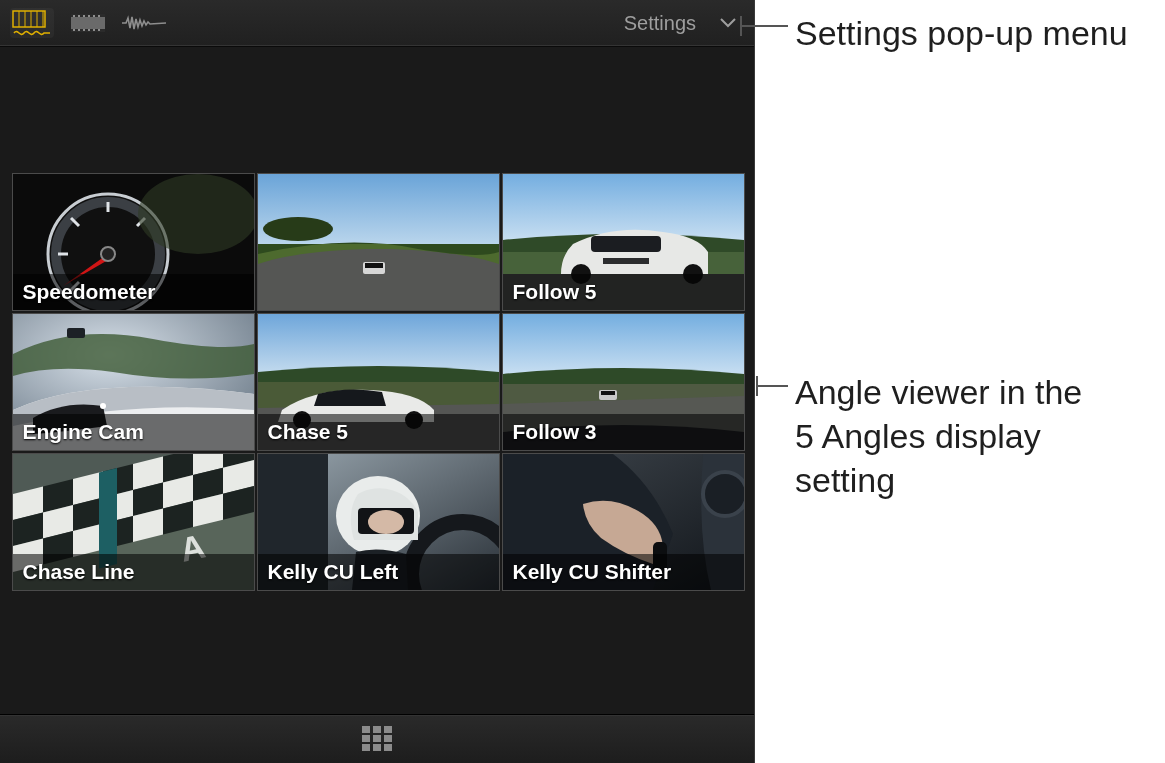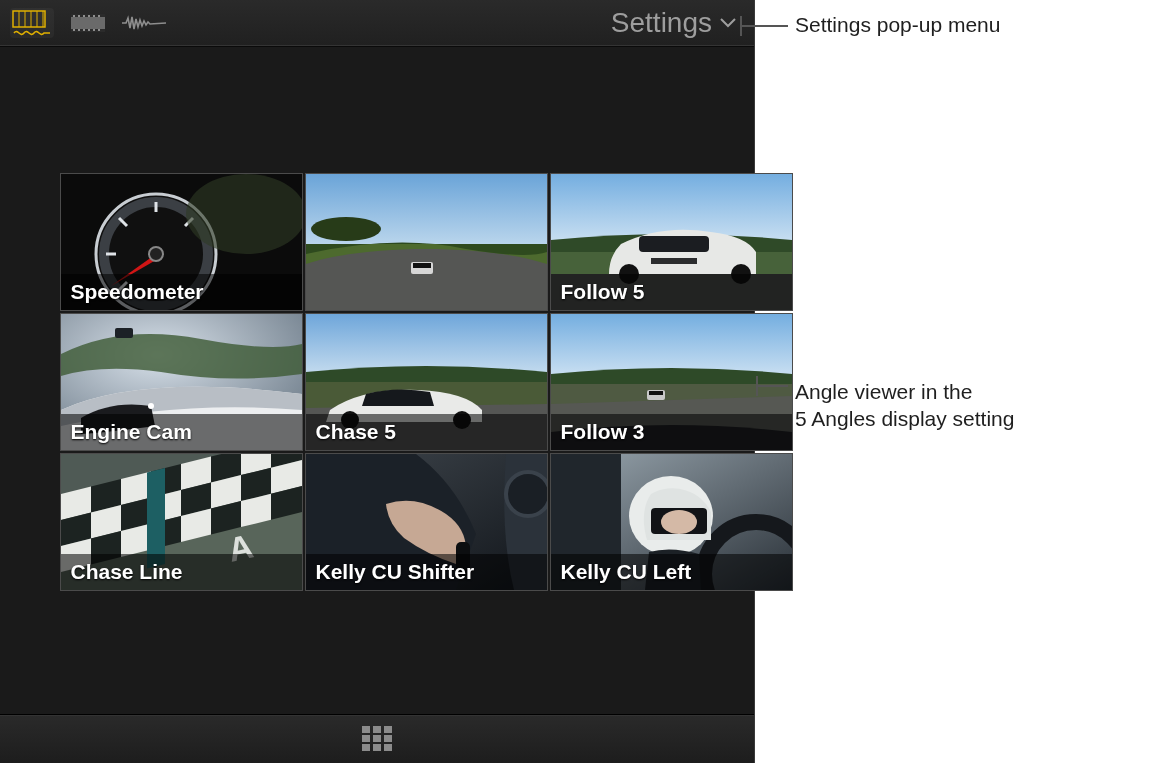--- a/index.html
+++ b/index.html
@@ -50,24 +50,24 @@
     justify-content: center;
     border-radius: 4px;
   }
   .mode-btn.active {
     background: rgba(255,255,255,0.04);
   }
   .settings-menu {
     margin-left: auto;
     display: flex;
     align-items: center;
-    gap: 8px;
+    gap: 24px;
     padding: 4px 18px 4px 14px;
     color: #9e9e9e;
-    font-size: 28px;
+    font-size: 20px;
     font-weight: 400;
     cursor: default;
   }
   .settings-menu .chev {
     display: inline-flex;
     color: #9e9e9e;
   }
 
   
   .viewer-area {
@@ -88,21 +88,20 @@
     gap: 4px;
   }
   .angle-cell {
     position: relative;
     width: 241px;
     height: 136px;
     border: 1px solid #4b4b4b;
     background: #4d7c0f;
     box-shadow: inset 0 0 0 1px #000;
     overflow: hidden;
-    margin-left: 48px;
   }
   .angle-cell .thumb {
     position: absolute;
     inset: 0;
   }
   .angle-cell .label-bar {
     position: absolute;
     left: 0; right: 0; bottom: 0;
     height: 36px;
     background: rgba(0,0,0,0.55);
@@ -130,21 +129,21 @@
     align-items: center;
     justify-content: center;
   }
   .grid-icon rect { fill: #8b8b8b; }
 
   
   .annotation {
     position: absolute;
     left: 795px;
     color: #1f1f1f;
-    font-size: 21px;
+    font-size: 34px;
     line-height: 1.3;
     max-width: 350px;
   }
   .annotation-line {
     position: absolute;
     background: #555;
     height: 2px;
   }
   .annotation-tick {
     position: absolute;
@@ -390,59 +389,59 @@
             <text x="170" y="108" fill="#dce0dc" font-size="34" font-weight="700" transform="rotate(-12 170 108)">A</text>
           </svg>
           <div class="label-bar">
             <span>Chase Line</span>
           </div>
         </div>
 
         <div class="angle-cell">
           <svg class="thumb" viewBox="0 0 241 136" preserveAspectRatio="xMidYMid slice">
             <defs>
+              <linearGradient id="int9" x1="0" y1="0" x2="1" y2="1">
+                <stop offset="0" stop-color="#9aa7b0"></stop>
+                  <stop offset="1" stop-color="#2a3138"></stop>
+              </linearGradient>
+            </defs>
+            <rect width="241" height="136" fill="url(#int9)"></rect>
+            <rect x="0" y="0" width="70" height="136" fill="#20262c"></rect>
+
+            <circle cx="205" cy="120" r="52" fill="none" stroke="#15181c" stroke-width="16"></circle>
+
+            <ellipse cx="120" cy="62" rx="42" ry="40" fill="#e9eceb"></ellipse>
+            <path d="M100 40 A42 40 0 0 1 160 58 L160 86 L96 86 Q88 58 100 40 Z" fill="#dfe3e2"></path>
+            <rect x="100" y="54" width="56" height="26" rx="4" fill="#111316"></rect>
+            <path d="M98 98 Q120 92 148 100 L150 136 L94 136 Z" fill="#1c2126"></path>
+
+            <ellipse cx="128" cy="68" rx="18" ry="12" fill="#d4b9a6"></ellipse>
+          </svg>
+          <div class="label-bar">
+            <span>Kelly CU Left</span>
+          </div>
+        </div>
+
+        <div class="angle-cell">
+          <svg class="thumb" viewBox="0 0 241 136" preserveAspectRatio="xMidYMid slice">
+            <defs>
               <linearGradient id="int8" x1="0" y1="0" x2="1" y2="1">
                 <stop offset="0" stop-color="#3f464d"></stop>
                   <stop offset="1" stop-color="#11151a"></stop>
               </linearGradient>
             </defs>
             <rect width="241" height="136" fill="url(#int8)"></rect>
             <path d="M0 0 L110 0 Q150 30 170 80 L150 136 L0 136 Z" fill="#1b2128"></path>
             <path d="M80 50 Q110 40 140 60 Q160 74 160 96 L150 110 Q120 100 98 84 Q82 70 80 50 Z" fill="#c6a894"></path>
             <rect x="150" y="88" width="14" height="34" rx="5" fill="#0c0e10"></rect>
             <path d="M200 0 L241 0 L241 136 L208 136 Q194 80 200 0 Z" fill="#2b323a"></path>
             <circle cx="222" cy="40" r="22" fill="#1a1f25" stroke="#3a424b" stroke-width="4"></circle>
           </svg>
           <div class="label-bar">
             <span>Kelly CU Shifter</span>
-          </div>
-        </div>
-
-        <div class="angle-cell">
-          <svg class="thumb" viewBox="0 0 241 136" preserveAspectRatio="xMidYMid slice">
-            <defs>
-              <linearGradient id="int9" x1="0" y1="0" x2="1" y2="1">
-                <stop offset="0" stop-color="#9aa7b0"></stop>
-                  <stop offset="1" stop-color="#2a3138"></stop>
-              </linearGradient>
-            </defs>
-            <rect width="241" height="136" fill="url(#int9)"></rect>
-            <rect x="0" y="0" width="70" height="136" fill="#20262c"></rect>
-
-            <circle cx="205" cy="120" r="52" fill="none" stroke="#15181c" stroke-width="16"></circle>
-
-            <ellipse cx="120" cy="62" rx="42" ry="40" fill="#e9eceb"></ellipse>
-            <path d="M100 40 A42 40 0 0 1 160 58 L160 86 L96 86 Q88 58 100 40 Z" fill="#dfe3e2"></path>
-            <rect x="100" y="54" width="56" height="26" rx="4" fill="#111316"></rect>
-            <path d="M98 98 Q120 92 148 100 L150 136 L94 136 Z" fill="#1c2126"></path>
-
-            <ellipse cx="128" cy="68" rx="18" ry="12" fill="#d4b9a6"></ellipse>
-          </svg>
-          <div class="label-bar">
-            <span>Kelly CU Left</span>
           </div>
         </div>
 
       </div>
     </div>
 
     <div class="footer-bar">
       <div>
         <span>
           <svg class="grid-icon" width="30" height="26" viewBox="0 0 30 26">
@@ -462,18 +461,18 @@
   </div>
 
   <div class="annotation-tick" style="left:740px; top:16px; height:20px;"></div>
   <div class="annotation-line" style="left:740px; top:25px; width:48px;"></div>
   <div class="annotation" style="top:11px;">
     <span>Settings pop-up menu</span>
   </div>
 
   <div class="annotation-tick" style="left:756px; top:376px; height:20px;"></div>
   <div class="annotation-line" style="left:756px; top:385px; width:32px;"></div>
-  <div class="annotation" style="top:378px;">
+  <div class="annotation" style="top:370px;">
     <span>Angle viewer in the</span><br>
     <span>5 Angles display setting</span>
   </div>
 
 </div>
 
 </body></html>

